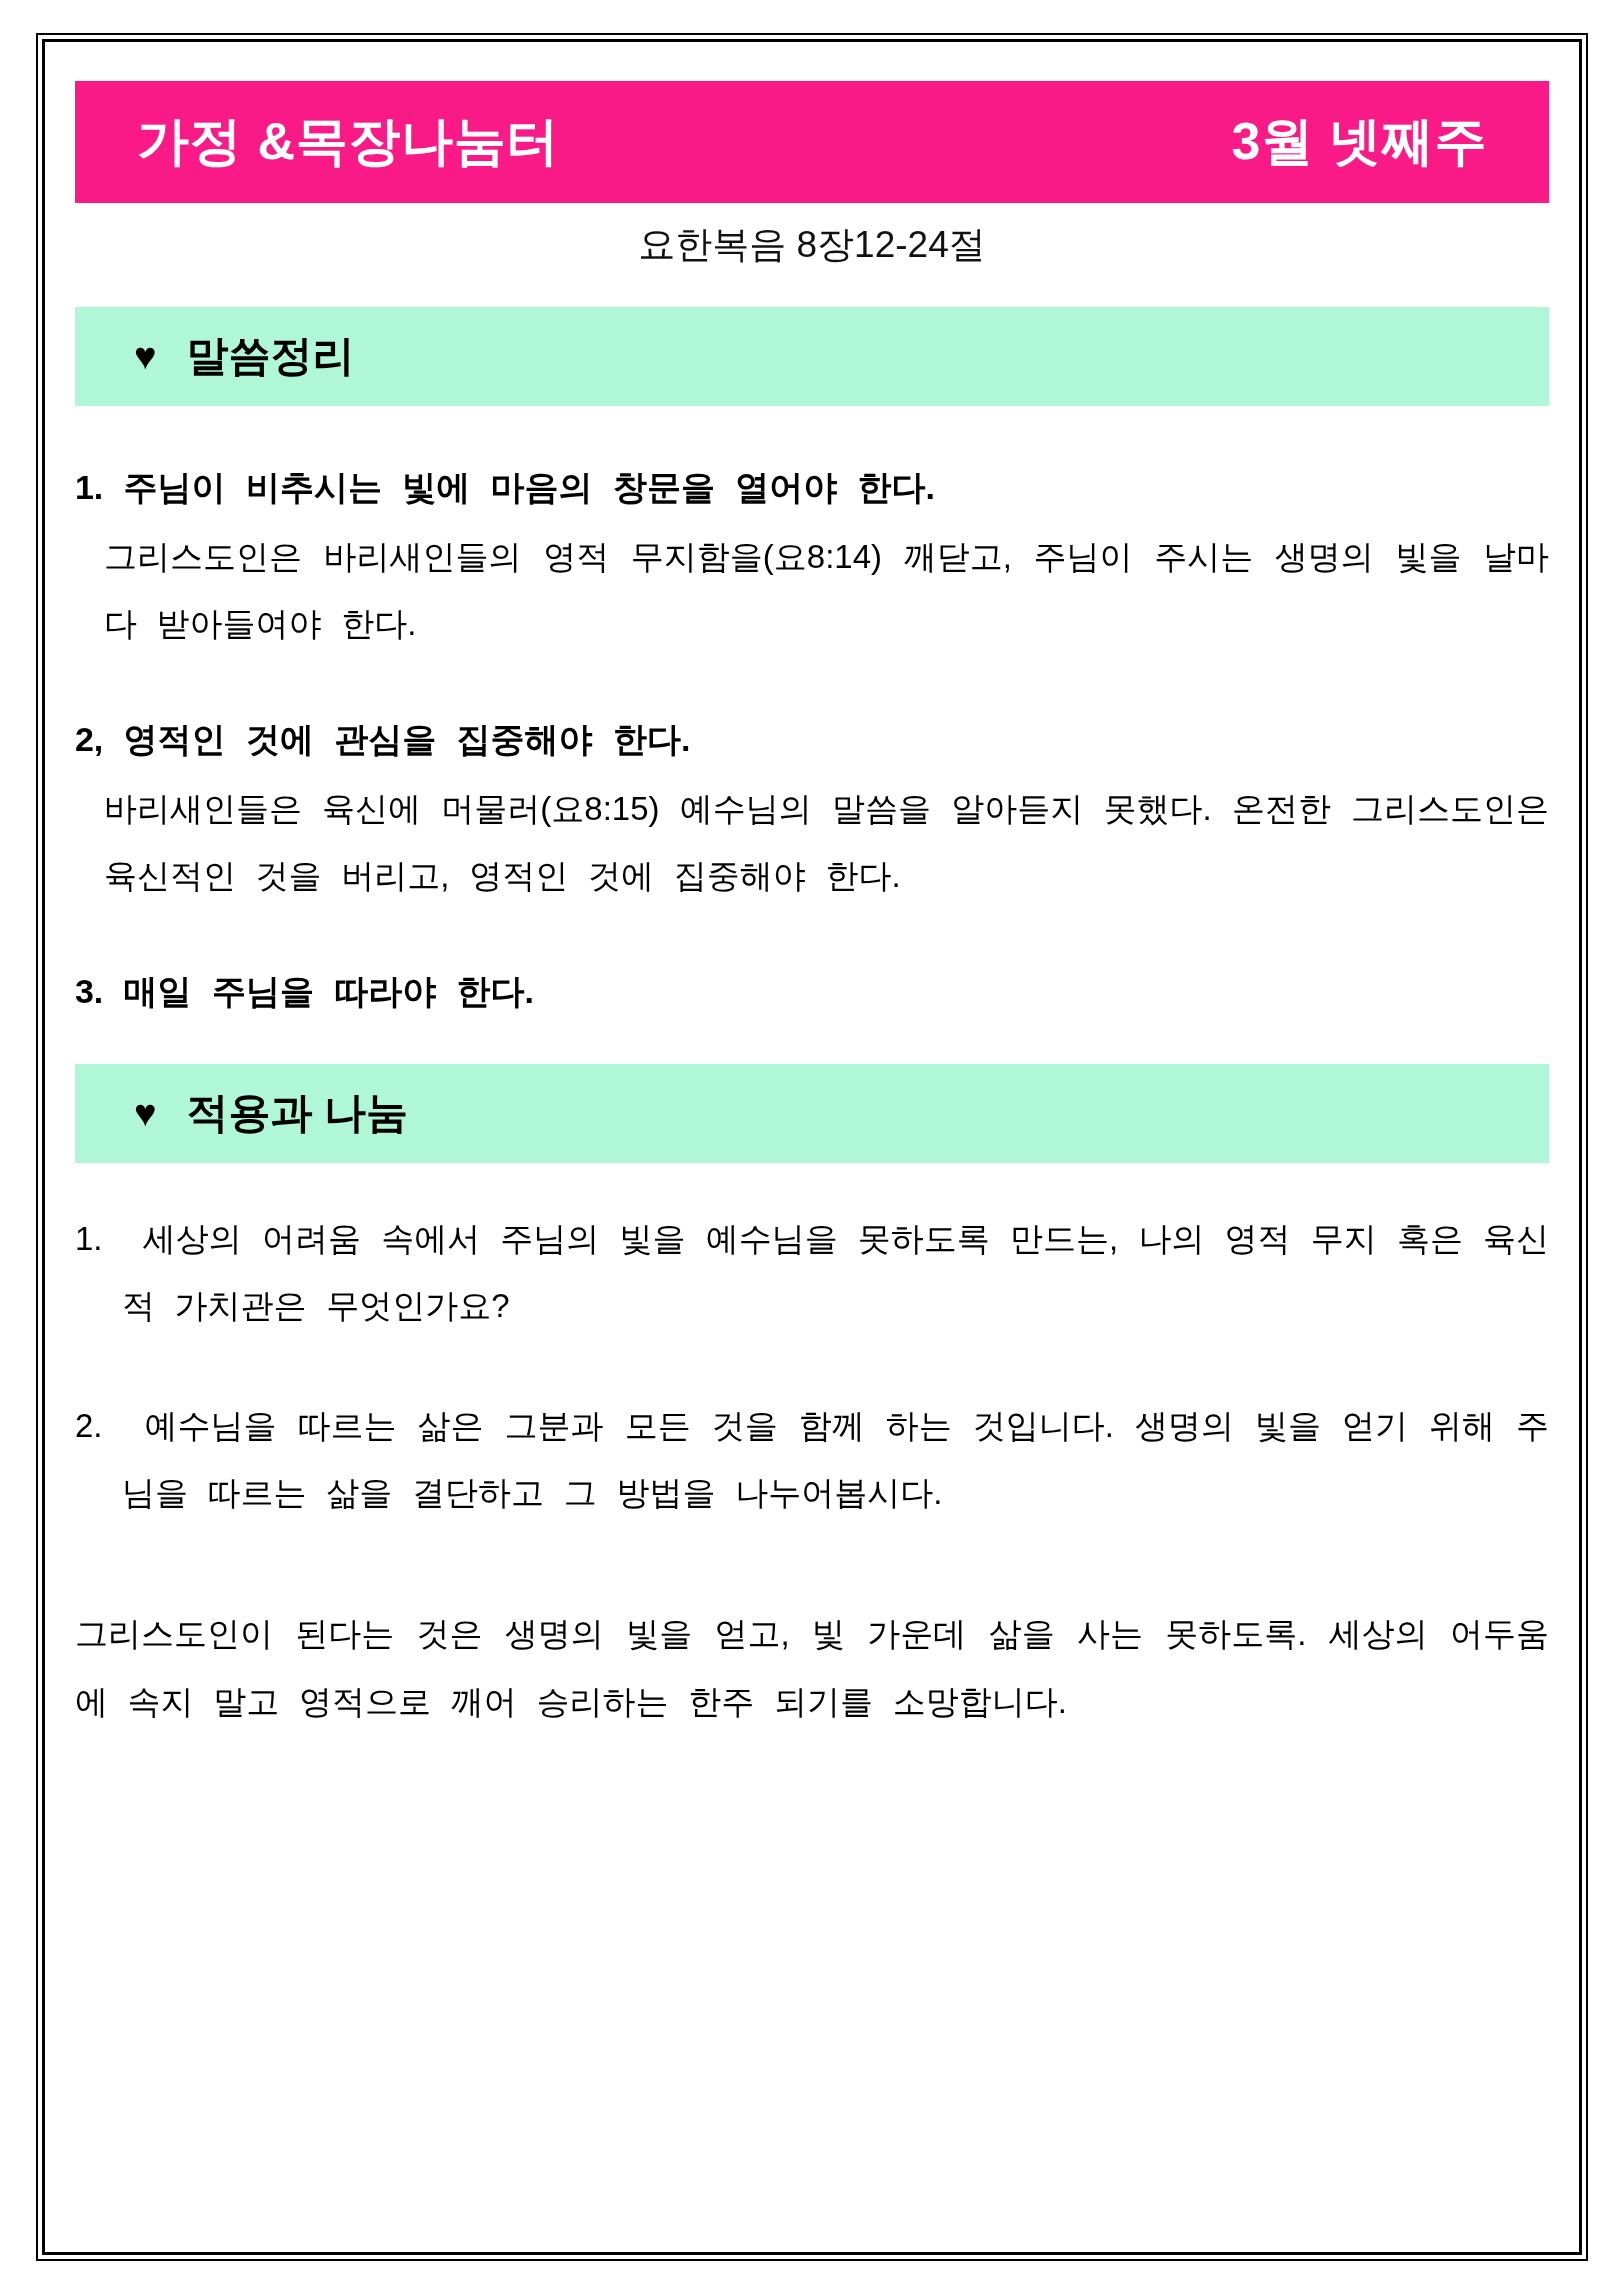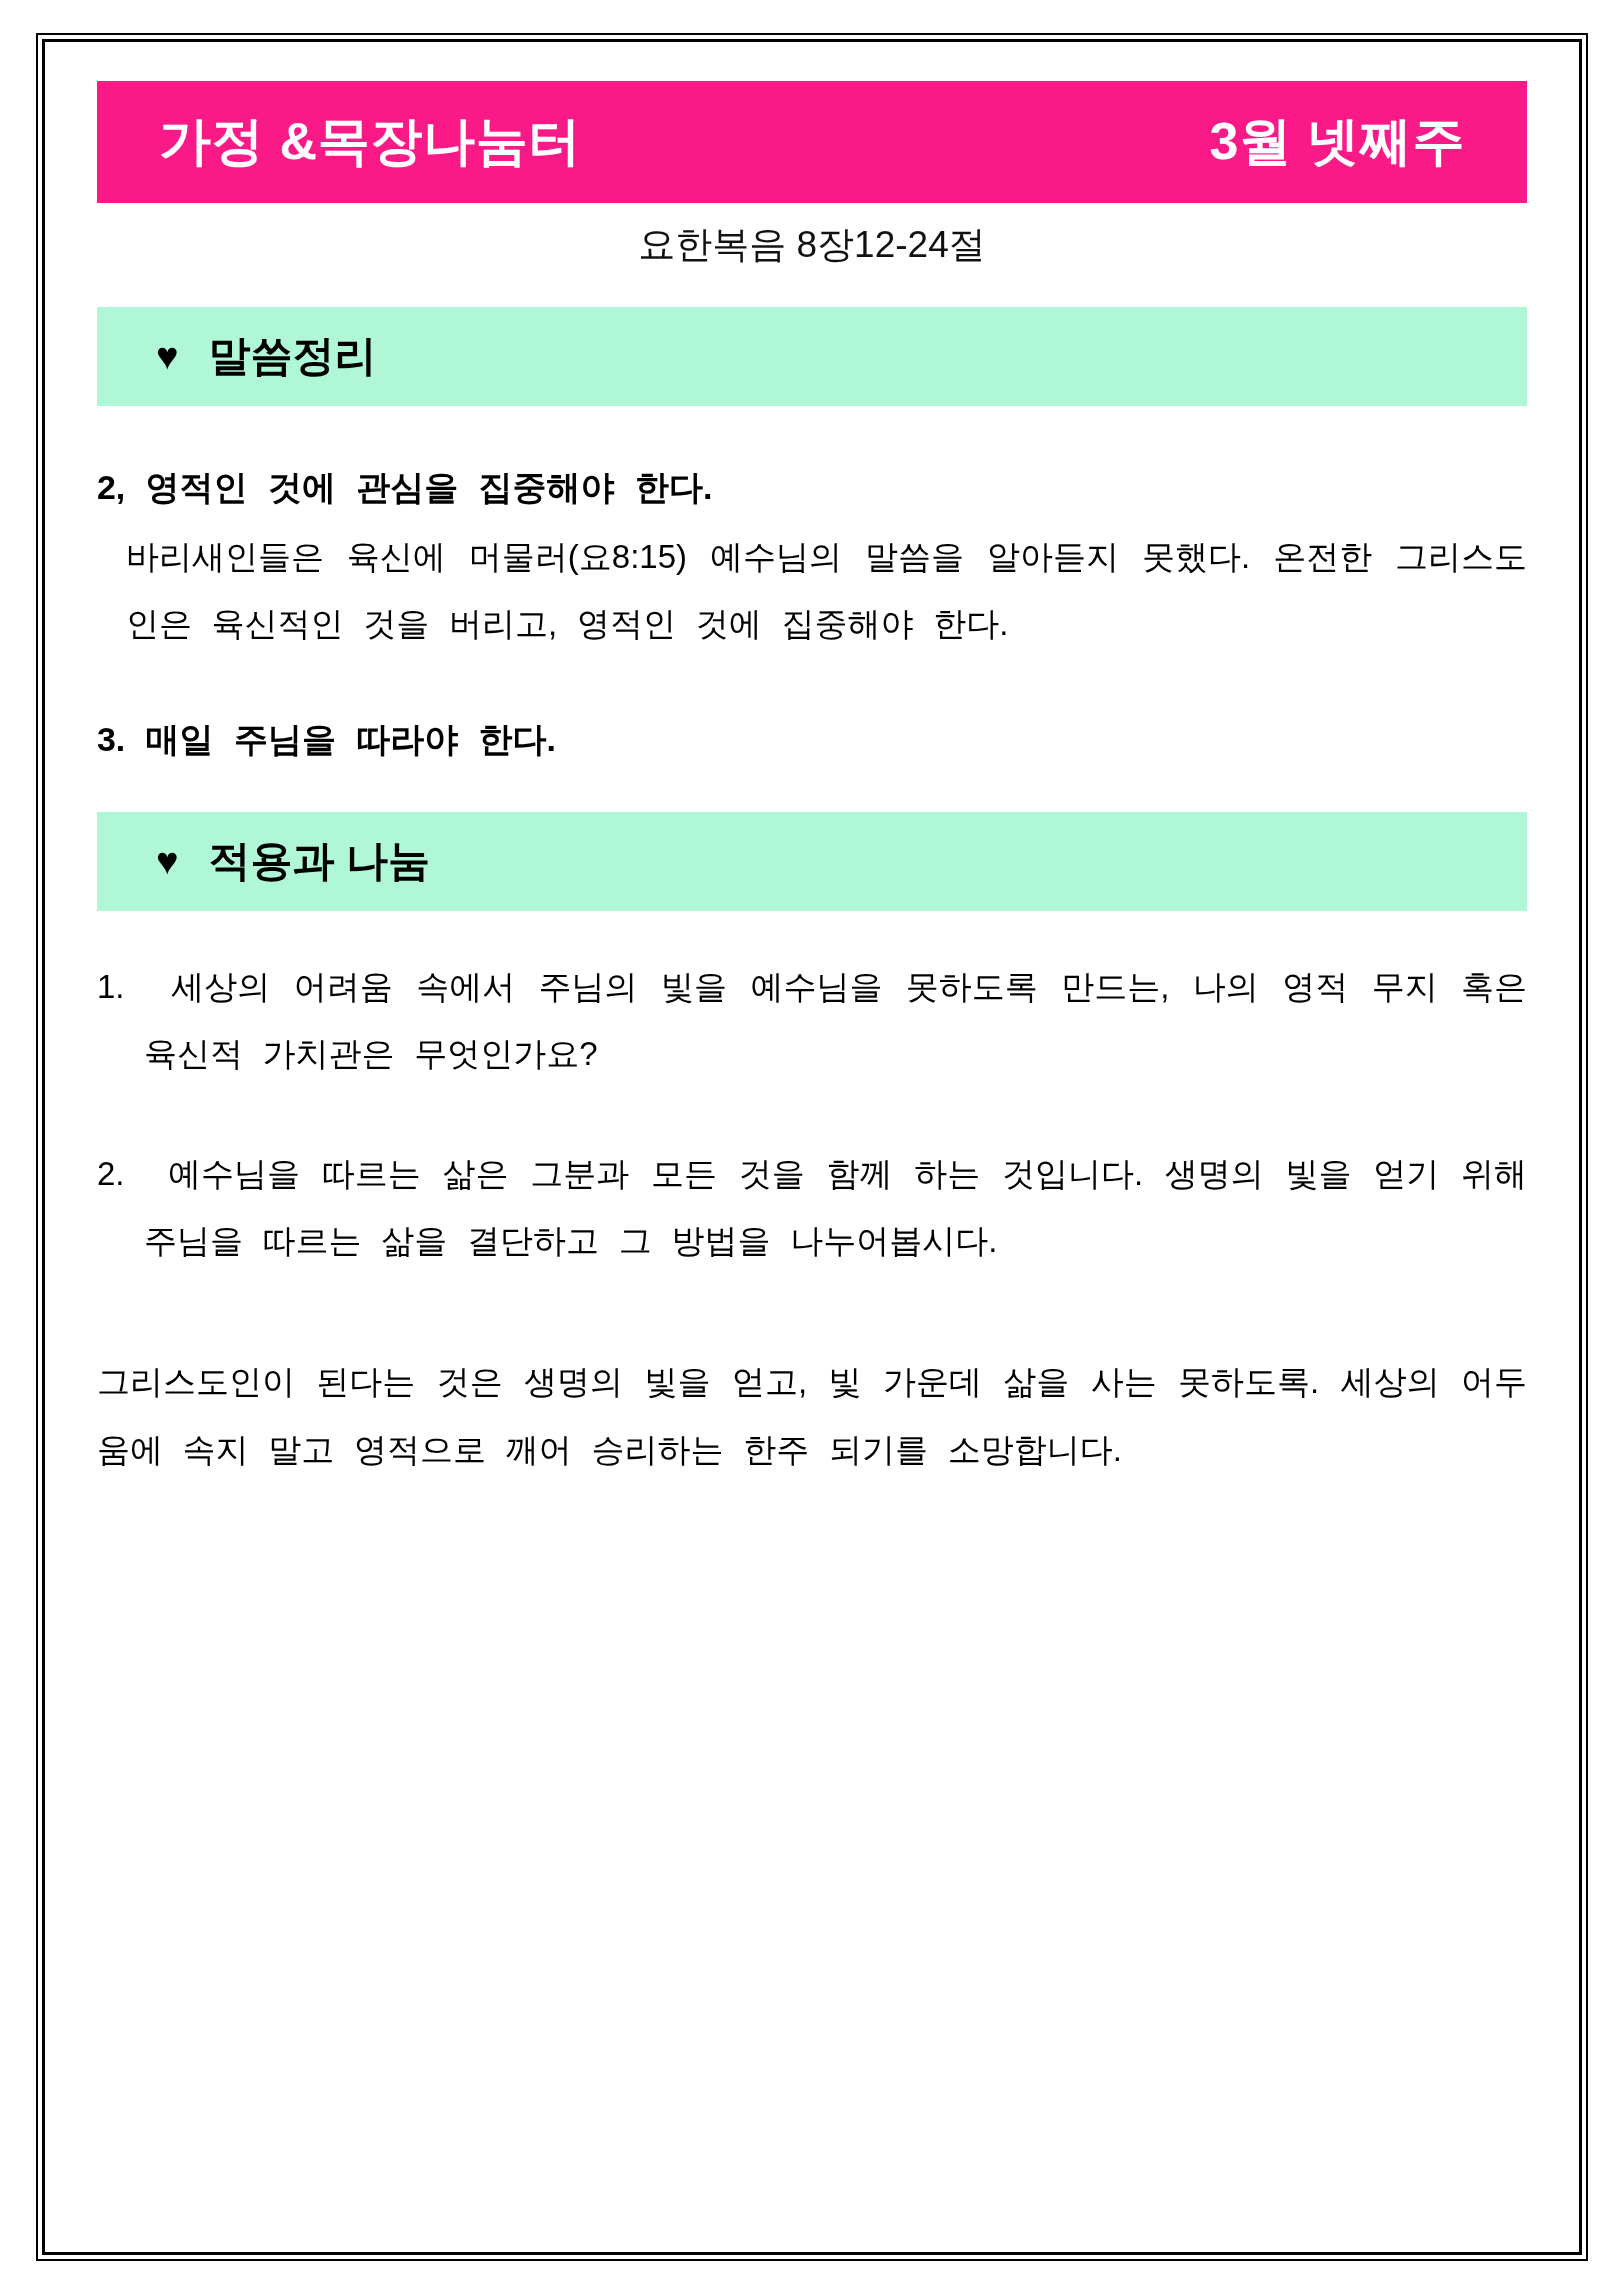--- a/index.html
+++ b/index.html
@@ -5,21 +5,21 @@
   * { margin:0; padding:0; box-sizing:border-box; }
   html,body { width:1623px; height:2295px; background:#ffffff;
     font-family:"Liberation Sans","DejaVu Sans",sans-serif; color:#000; }
   .sheet-outer{
     position:absolute; left:36px; top:33px; width:1552px; height:2228px;
     border:2px solid #000; padding:3.9px; background:#fff;
   }
   .sheet-inner{
     width:100%; height:100%;
     border:3.9px solid #000;
-    padding:0 52px;
+    padding:0 30px;
     overflow:hidden;
     background:#fff;
   }
   .banner-pink{
     margin-top:39px; height:122px;
     background:#F91A87;
     display:flex; justify-content:space-between; align-items:center;
     padding:0 62px;
     color:#fff; font-size:52px; font-weight:bold; letter-spacing:0.7px;
   }
@@ -74,20 +74,24 @@
     </header>
 
     <h2 class="doc-subtitle">요한복음 8장12-24절</h2>
 
     <div class="banner-mint">
       <span class="heart">♥</span>
       <span>말씀정리</span>
     </div>
 
 
+    <section class="point">
+      <p class="body-text point-heading"><span class="marker">1.</span>&nbsp;<span>주님이 비추시는 빛에 마음의 창문을 열어야 한다.</span></p>
+      <p class="body-text point-body">그리스도인은 바리새인들의 영적 무지함을(요8:14) 깨닫고, 주님이 주시는 생명의 빛을 날마다 받아들여야 한다.</p>
+    </section>
 
     <section class="point">
       <p class="body-text point-heading"><span class="marker">2,</span>&nbsp;<span>영적인 것에 관심을 집중해야 한다.</span></p>
       <p class="body-text point-body">바리새인들은 육신에 머물러(요8:15) 예수님의 말씀을 알아듣지 못했다. 온전한 그리스도인은 육신적인 것을 버리고, 영적인 것에 집중해야 한다.</p>
     </section>
 
     <section class="point">
       <p class="body-text point-heading"><span class="marker">3.</span>&nbsp;<span>매일 주님을 따라야 한다.</span></p>
     </section>
 

